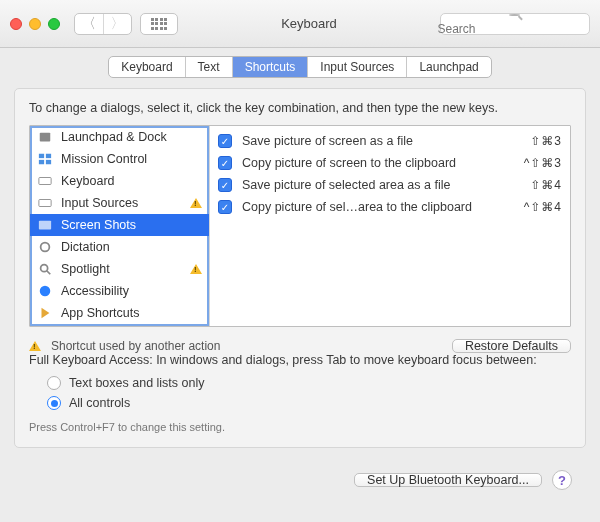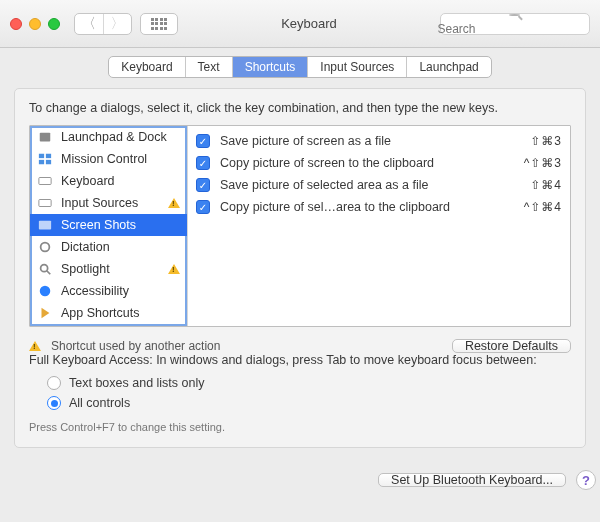--- a/index.html
+++ b/index.html
@@ -76,21 +76,21 @@
   .segctrl .tab:first-child { border-left:none; }
   .segctrl .tab.sel { background:#6a94e6; color:#fff; }
   
   .panel {
     margin:10px 14px 10px; padding:12px 14px 14px;
     background:#f3f3f3; border:1px solid #d6d6d6; border-radius:5px;
   }
   .instr { font-size:12.5px; color:#3a3a3a; margin-bottom:10px; }
   .cols { display:flex; gap:0; height:202px; border:1px solid #bebebe; background:#fff; border-radius:1px; }
   .sidebar {
-    width:158px; border-right:1px solid #d6d6d6; overflow:hidden;
+    width:180px; border-right:1px solid #d6d6d6; overflow:hidden;
     box-shadow: inset 0 0 0 2px #7aa7e8;
   }
   .sbitem {
     display:flex; align-items:center; gap:8px; height:22px; padding:0 7px;
     font-size:12.5px; color:#333;
   }
   .sbitem.sel { background:#2a6fef; color:#fff; }
   .ico { width:16px; height:16px; display:flex; align-items:center; justify-content:center; flex:none;}
   .warn {
     width:0; height:0;
@@ -120,21 +120,21 @@
   .radioline { display:flex; align-items:center; gap:8px; height:20px; padding-left:18px;}
   .radio {
     width:14px; height:14px; border:1px solid #b0b0b0; border-radius:50%;
     background:#fff; display:flex; align-items:center; justify-content:center;
   }
   .radio.sel { border-color:#2a80ff; }
   .radio.sel::after { content:""; width:7px; height:7px; border-radius:50%; background:#2a80ff; }
   .hint { font-size:11px; color:#777; margin-top:8px; }
   .footer {
     display:flex; justify-content:flex-end; align-items:center; gap:10px;
-    padding:0 4px;
+    padding:0 28px;
     margin-top:22px;
   }
   .help {
     width:20px; height:20px; border:1px solid #c0c0c0; border-radius:50%;
     background:#fff; display:flex; align-items:center; justify-content:center;
     color:#7a5cc9; font-weight:bold; font-size:13px;
   }
   
   .ico svg { width:14px; height:14px; }
 </style>

